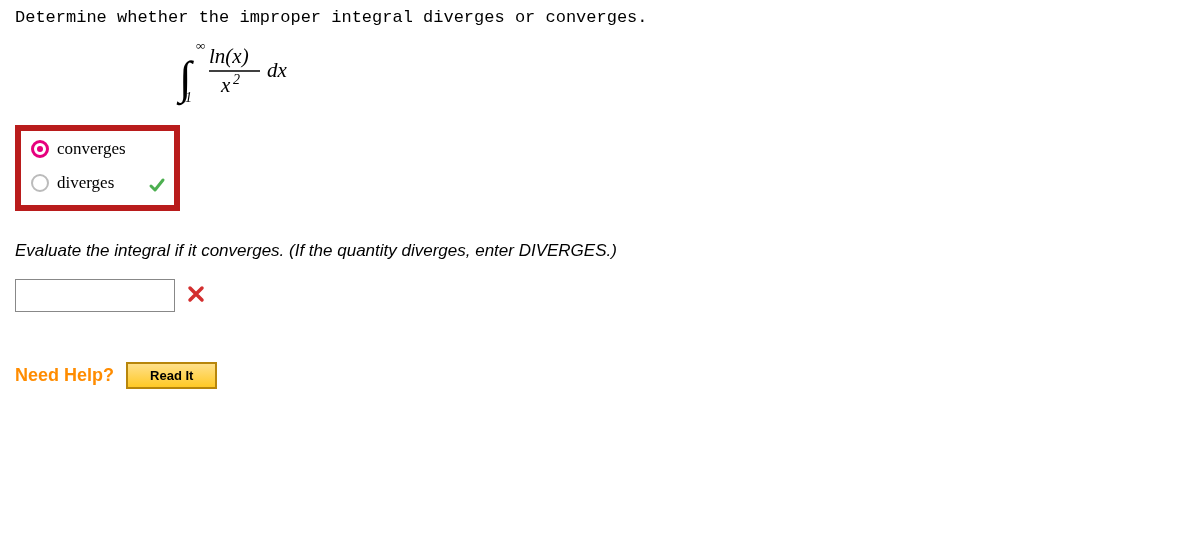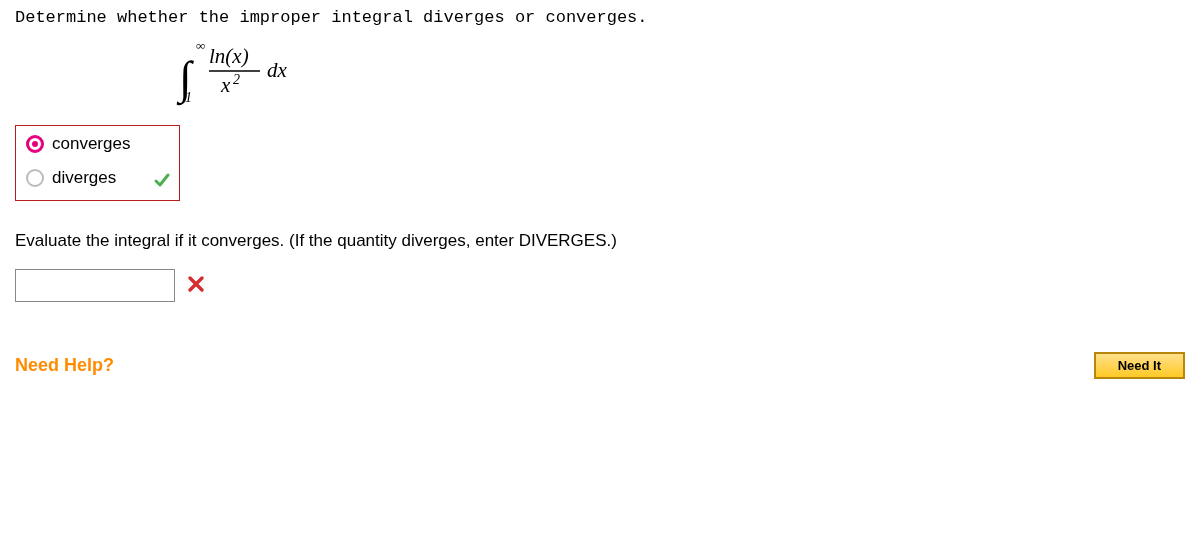--- a/index.html
+++ b/index.html
@@ -13,25 +13,26 @@
     }
     .question-text { margin-bottom: 10px; font-family: Liberation Mono, monospace; }
     .integral-block {
       margin: 8px 0 18px 150px;
       font-family: 'Times New Roman', Times, serif;
       font-style: italic;
       font-size: 22px;
     }
     .integral-block svg { display: inline-block; vertical-align: middle; }
     .radio-group {
-      border: 1px solid #b91c1c;
+      border: 6px solid #b91c1c;
       display: inline-block;
       padding: 8px 10px 6px 10px;
       min-width: 165px;
       position: relative;
+      font-family: Liberation Serif, serif;
     }
     .radio-row {
       display: flex;
       align-items: center;
       gap: 8px;
       margin-bottom: 14px;
     }
     .radio-row:last-of-type { margin-bottom: 6px; align-items: center; }
     .radio {
       width: 18px;
@@ -50,39 +51,39 @@
       height: 6px;
       background: #e6007e;
       border-radius: 50%;
     }
     .checkmark-corner {
       position: absolute;
       right: 8px;
       bottom: 6px;
       color: #4caf50;
     }
-    .eval-text { margin: 30px 0 18px 0; }
+    .eval-text { margin: 30px 0 18px 0; font-style: italic; }
     .answer-row {
       display: flex;
       align-items: center;
       gap: 12px;
       margin-bottom: 50px;
     }
     .answer-input {
       border: 1px solid #888;
       width: 160px;
       height: 33px;
       font-size: 16px;
       padding: 0 4px;
     }
     .x-mark { color: #d32f2f; font-weight: bold; font-size: 22px; }
     .help-row {
       display: flex;
       align-items: center;
-      justify-content: space-between;
+      gap: 12px;
     }
     .need-help {
       color: #ff8c00;
       font-weight: bold;
       font-size: 18px;
     }
     .read-it-btn {
       background: linear-gradient(#ffe08a, #ffc926);
       border: 2px solid #b8860b;
       font-family: Arial, sans-serif;
@@ -135,17 +136,17 @@
   <input class="answer-input" type="text" value="" style="">
   <span class="x-mark">
     <svg width="18" height="18" viewBox="0 0 18 18">
         <path d="M3 3 L15 15 M15 3 L3 15" stroke="#d32f2f" stroke-width="3.5" stroke-linecap="round"></path>
       </svg>
   </span>
 </div>
 
 <div class="help-row">
   <span class="need-help">Need Help?</span>
-  <button class="read-it-btn">Need It</button>
+  <button class="read-it-btn">Read It</button>
 </div>
 
 
 
 
 </body></html>

